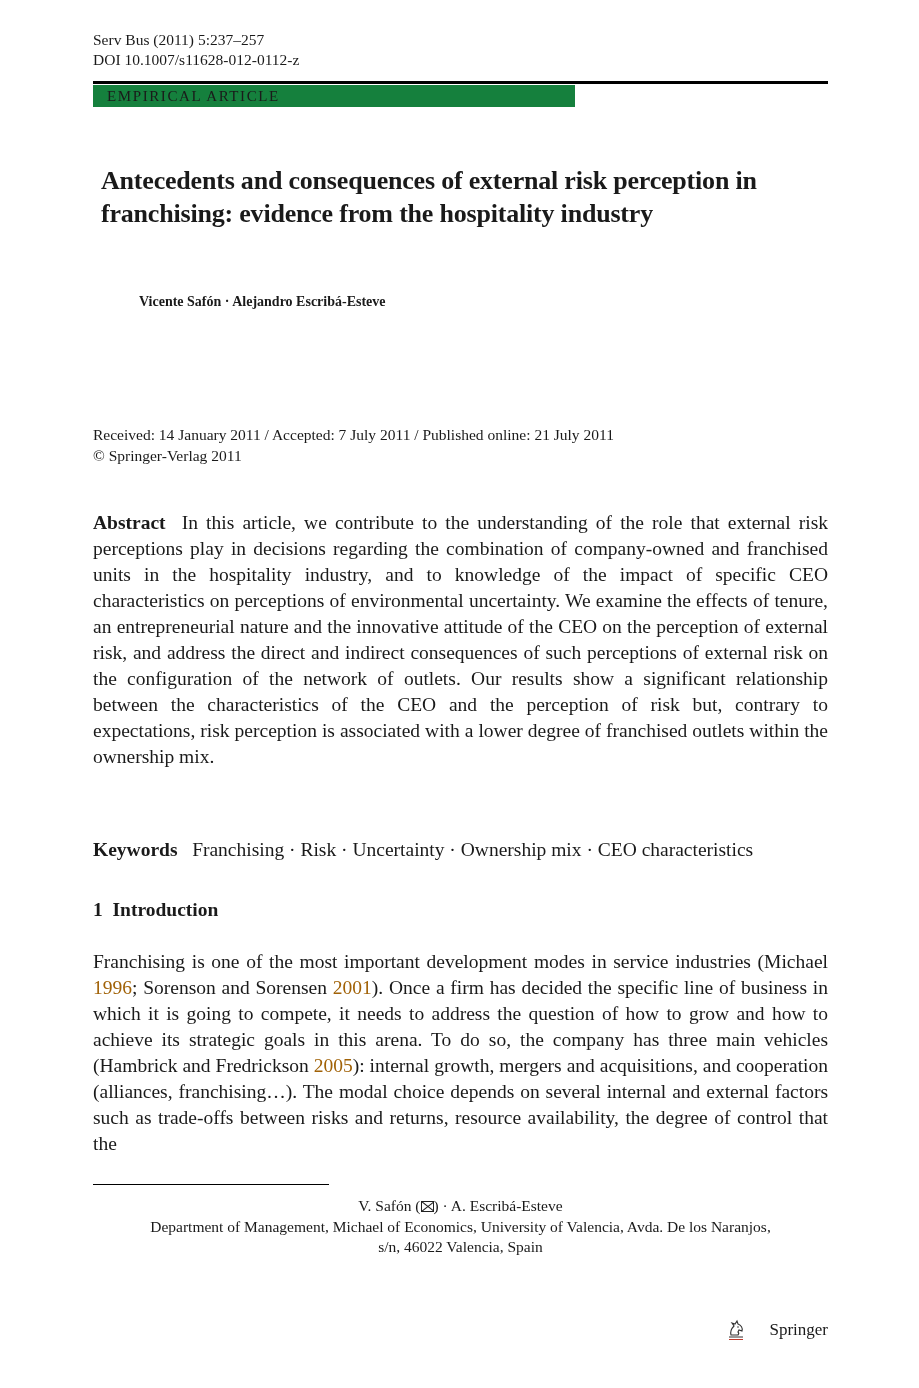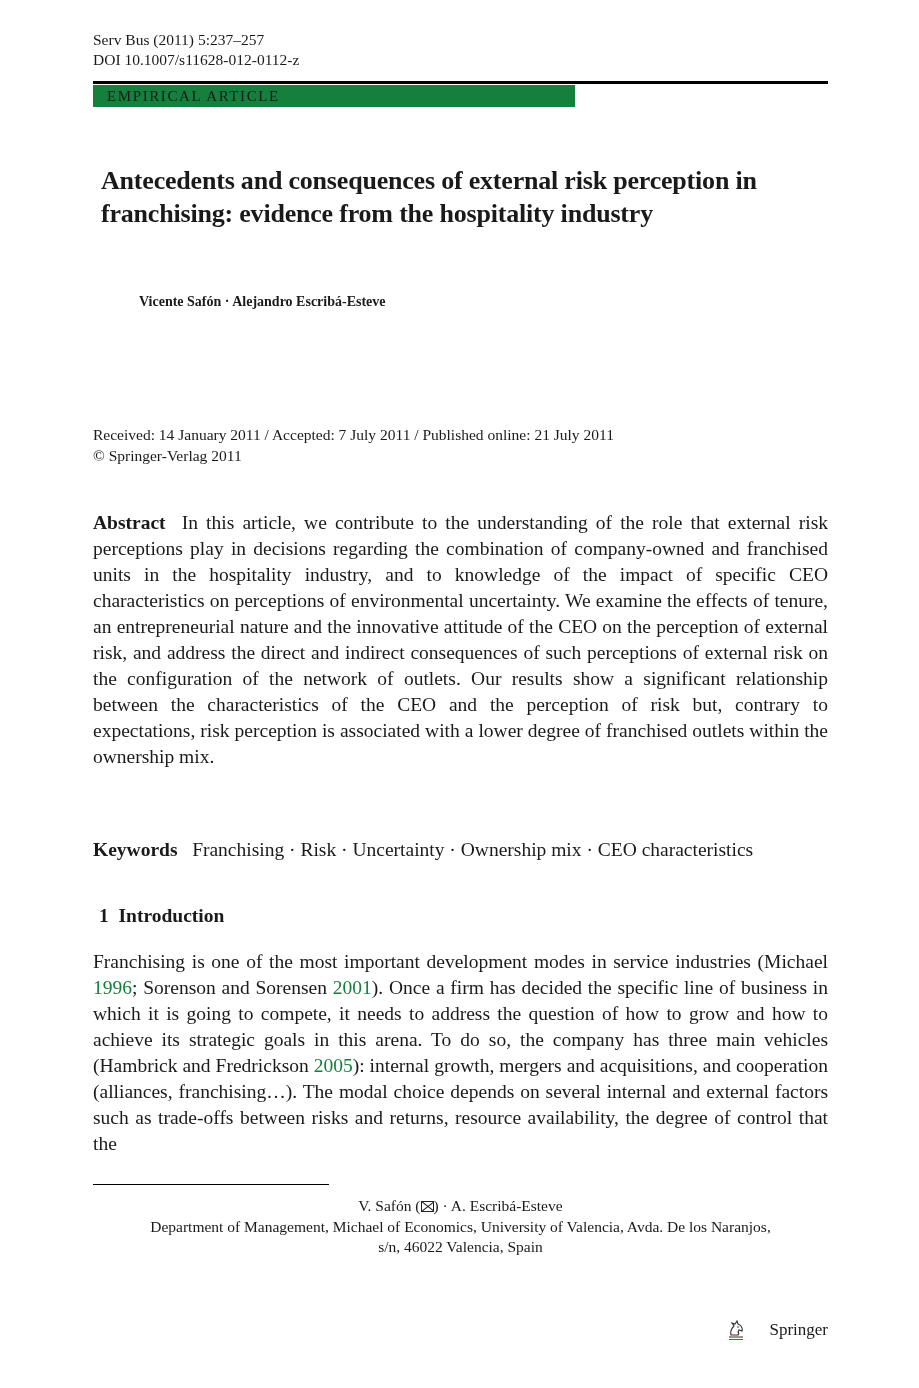--- a/index.html
+++ b/index.html
@@ -21,21 +21,21 @@
   .authors { left: 93px; top: 290px; font-size: 14px; font-weight: bold; line-height: 24px; margin-left: 46px; }
   .dates { left: 93px; top: 424px; font-size: 15.5px; line-height: 21px; }
   .body-text {
     left: 93px; width: 735px; font-size: 19.5px; line-height: 26px; text-align: justify;
   }
   .abstract { top: 510px; }
   .label-bold { font-weight: bold; }
   .keywords { left: 93px; top: 823px; width: 735px; font-size: 19.5px; line-height: 26px; margin-top: 14px; }
   .section-heading { left: 93px; top: 897px; font-size: 19.5px; font-weight: bold; line-height: 26px; }
   .intro { top: 949px; }
-  .cite-link { color: #15803d; text-decoration: none; cursor: pointer; }
+  .cite-link { color: #a16207; text-decoration: none; cursor: pointer; }
   .footnote-rule { left: 93px; top: 1184px; width: 236px; height: 1px; background: #000; }
   .footnote { left: 93px; top: 1196px; width: 735px; font-size: 15.5px; line-height: 20.5px; text-align: center; }
   .mail-icon {
     display: inline-block; width: 13px; height: 11px; border: 1px solid #222; position: relative;
     vertical-align: -1px; overflow: hidden; box-sizing: border-box;
   }
   .mail-icon::before, .mail-icon::after {
     content: ""; position: absolute; left: -2px; top: 4px; width: 16px; height: 1px; background: #222;
   }
   .mail-icon::before { transform: rotate(38deg); }
@@ -64,21 +64,21 @@
 </div>
 
 <div class="abs body-text abstract">
   <span class="label-bold">Abstract</span>&nbsp;&nbsp;<span>In this article, we contribute to the understanding of the role that external risk perceptions play in decisions regarding the combination of company-owned and franchised units in the hospitality industry, and to knowledge of the impact of specific CEO characteristics on perceptions of environmental uncertainty. We examine the effects of tenure, an entrepreneurial nature and the innovative attitude of the CEO on the perception of external risk, and address the direct and indirect consequences of such perceptions of external risk on the configuration of the network of outlets. Our results show a significant relationship between the characteristics of the CEO and the perception of risk but, contrary to expectations, risk perception is associated with a lower degree of franchised outlets within the ownership mix.</span>
 </div>
 
 <div class="abs keywords">
   <span class="label-bold">Keywords</span>&nbsp;&nbsp;&nbsp;<span>Franchising · Risk · Uncertainty · Ownership mix · CEO characteristics</span>
 </div>
 
-<h2 class="abs section-heading" style="margin:6px; white-space:pre">1  Introduction</h2>
+<h2 class="abs section-heading" style="margin:0; white-space:pre">1  Introduction</h2>
 
 <div class="abs body-text intro">
   <span>Franchising is one of the most important development modes in service industries (Michael </span><a class="cite-link">1996</a><span>; Sorenson and Sorensen </span><a class="cite-link">2001</a><span>). Once a firm has decided the specific line of business in which it is going to compete, it needs to address the question of how to grow and how to achieve its strategic goals in this arena. To do so, the company has three main vehicles (Hambrick and Fredrickson </span><a class="cite-link">2005</a><span>): internal growth, mergers and acquisitions, and cooperation (alliances, franchising…). The modal choice depends on several internal and external factors such as trade-offs between risks and returns, resource availability, the degree of control that the</span>
 </div>
 
 <div class="abs footnote-rule"></div>
 
 <div class="abs footnote">
   <div><span>V. Safón (</span><span class="mail-icon"></span><span>) · A. Escribá-Esteve</span></div>
   <div>Department of Management, Michael of Economics, University of Valencia, Avda. De los Naranjos,</div>

